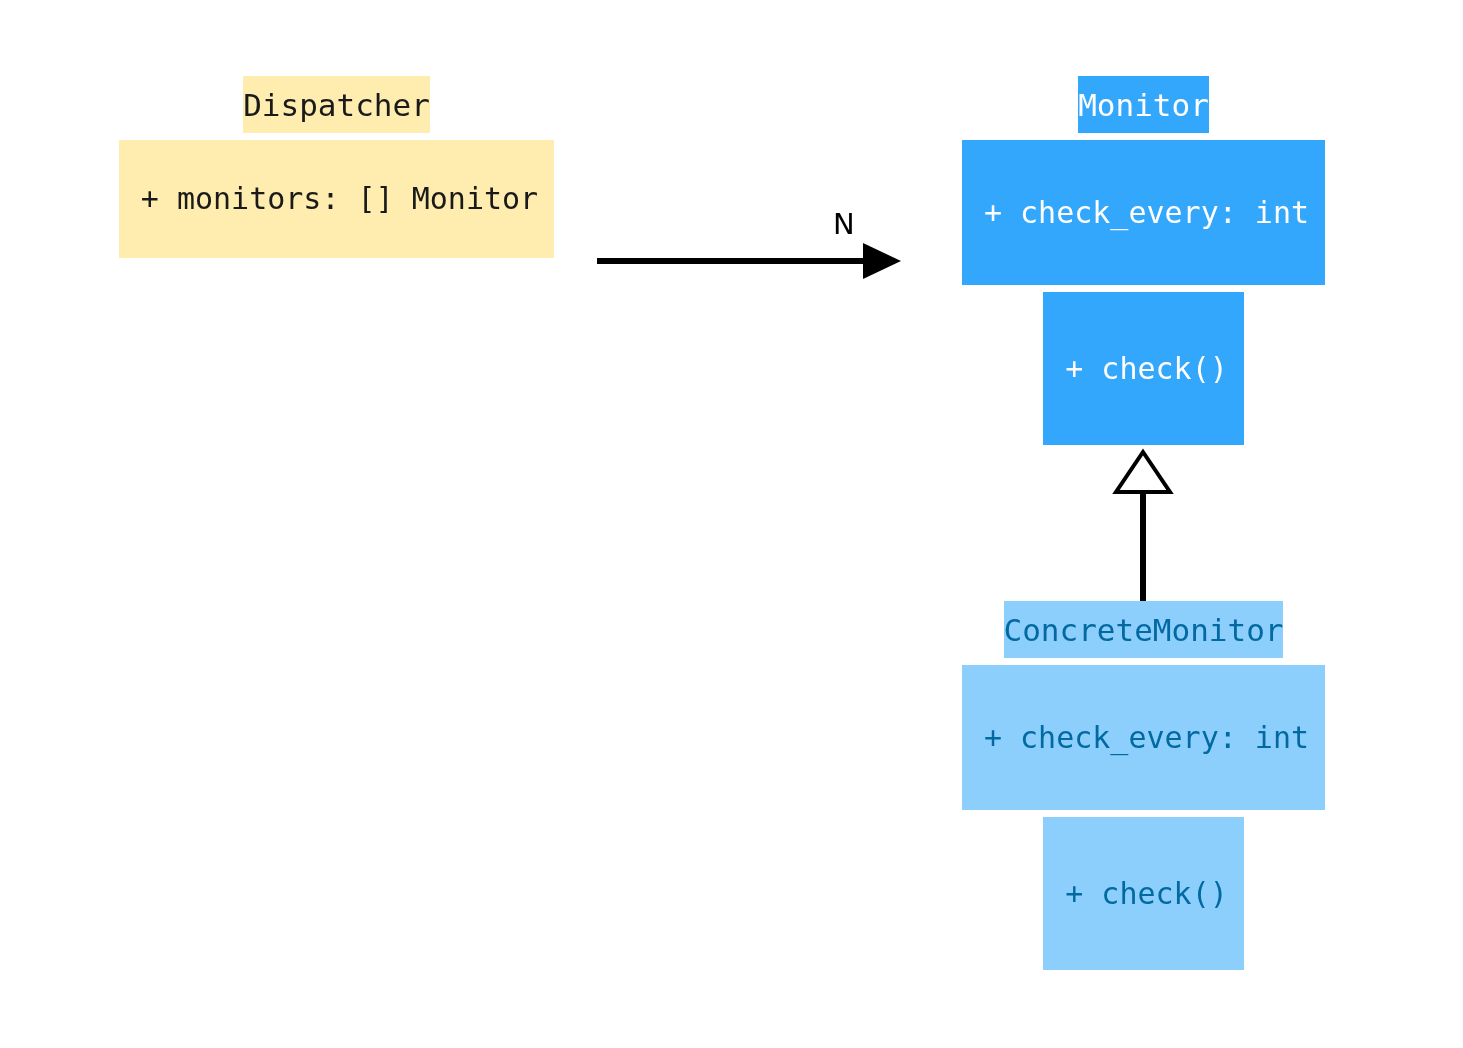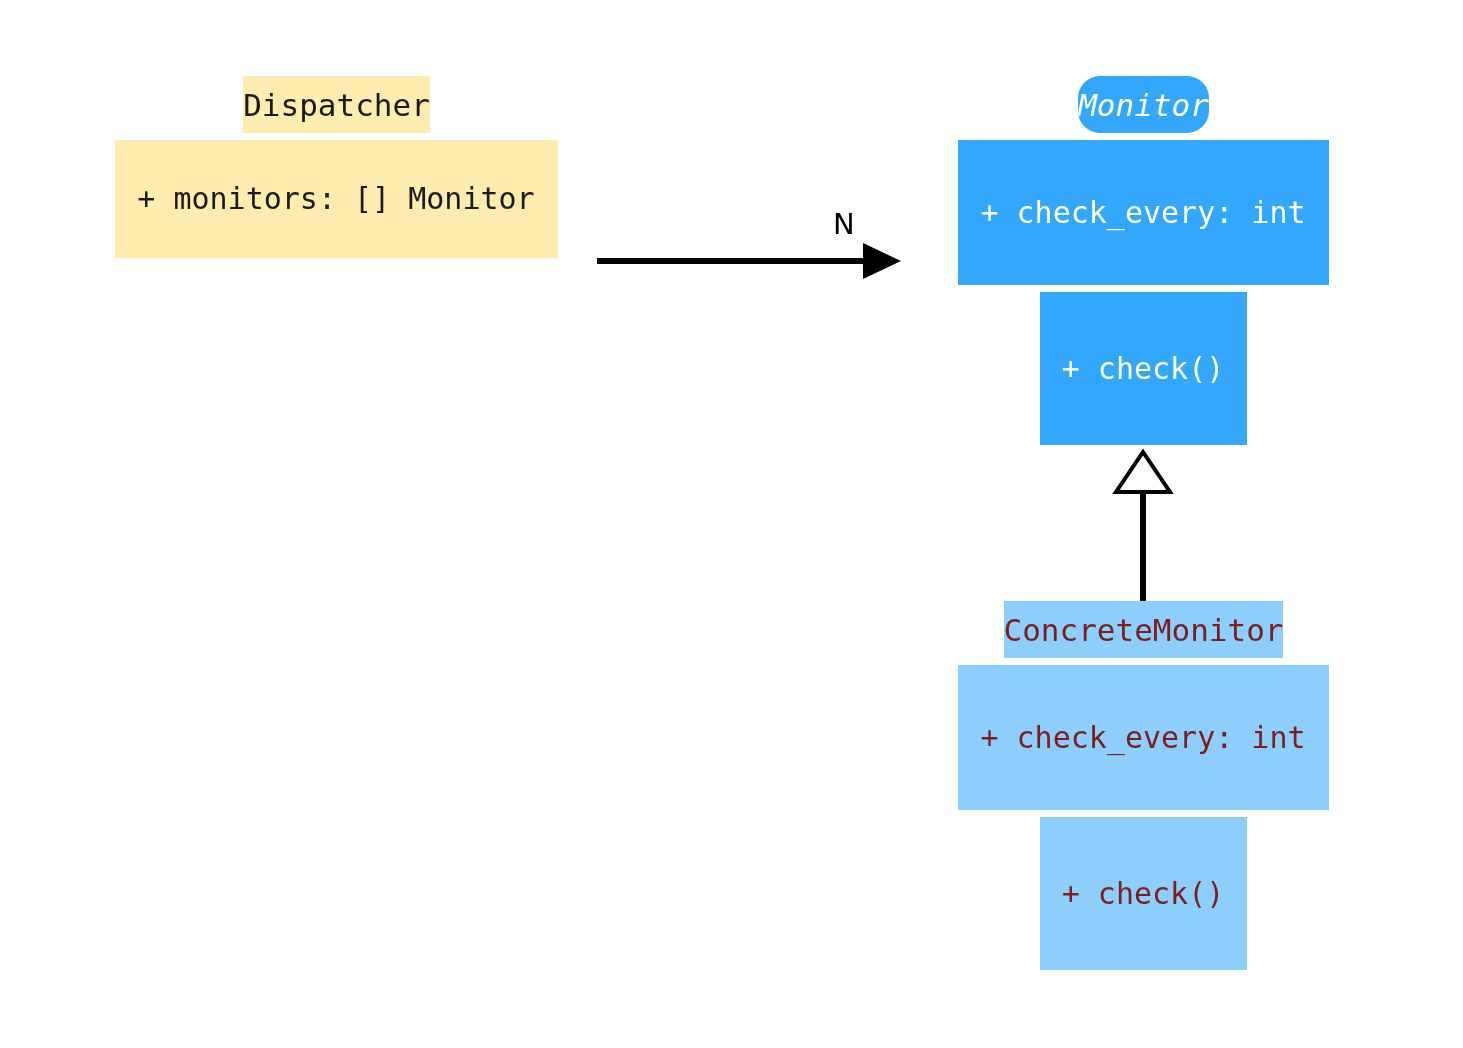--- a/index.html
+++ b/index.html
@@ -47,51 +47,49 @@
   .uml-header {
     display: flex;
     align-items: center;
     justify-content: center;
     text-align: center;
     font-size: 31px;
     letter-spacing: 0px;
     white-space: nowrap;
   }
   .uml-header.abstract {
-    font-style: italic;
-    border-radius: 22px;
   }
 
   
   .uml-members {
     display: flex;
     flex-direction: column;
     justify-content: center;
     padding-left: 22px;
-    padding-right: 23px;
+    padding-right: 16px;
     font-size: 30px;
     line-height: 1.18;
     white-space: nowrap;
   }
   .uml-member {
     display: block;
   }
 
   
   .theme-dispatcher .uml-compartment { background: #ffedaf; }
   .theme-dispatcher .uml-header,
   .theme-dispatcher .uml-member { color: #1a1a1a; }
 
   .theme-monitor .uml-compartment { background: #33a7fc; }
   .theme-monitor .uml-header,
   .theme-monitor .uml-member { color: #ffffff; }
 
   .theme-concrete .uml-compartment { background: #8ccffd; }
   .theme-concrete .uml-header,
-  .theme-concrete .uml-member { color: #7f1d1d; }
+  .theme-concrete .uml-member { color: #0369a1; }
 
   
   .edge-svg {
     position: absolute;
     left: 0; top: 0;
     width: 1463px;
     height: 1048px;
     pointer-events: none;
     overflow: visible;
   }

